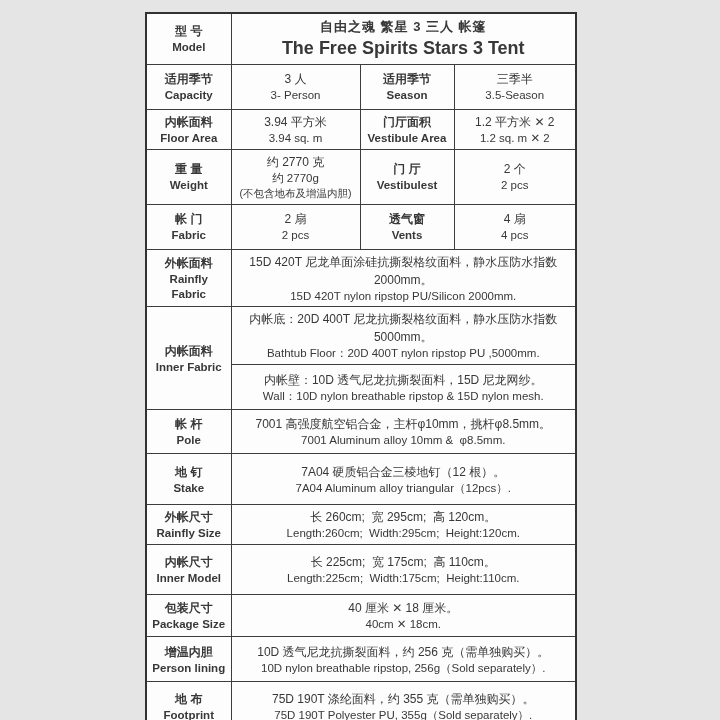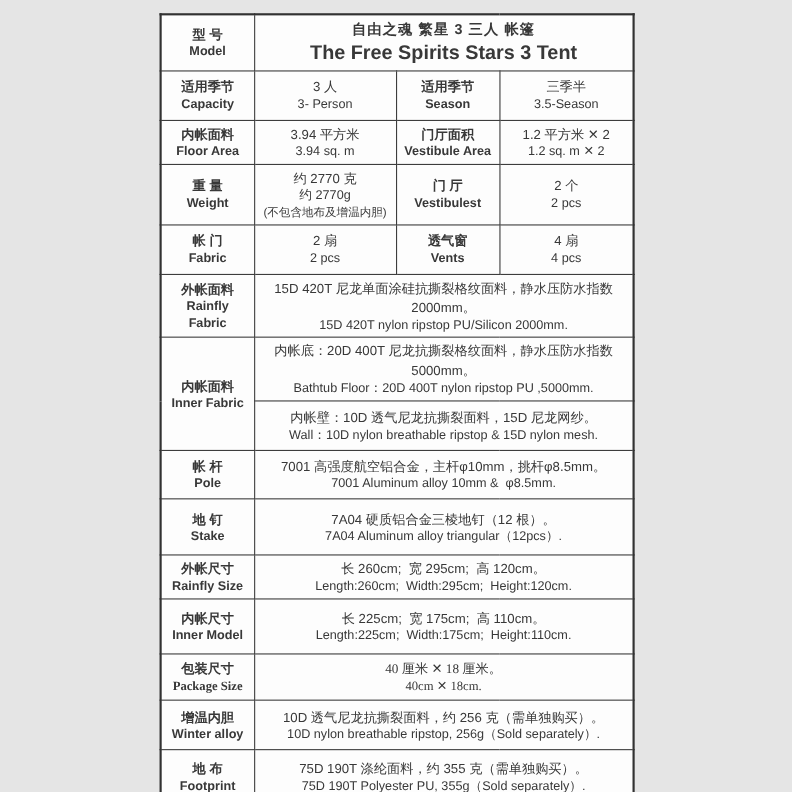--- a/index.html
+++ b/index.html
@@ -33,21 +33,21 @@
   td.model-val .cn{font-size:13px;font-weight:bold;letter-spacing:1px;}
   td.model-val .en{font-size:18px;font-weight:bold;}
   td.content{
     text-align:left;
     padding-left:12px;padding-right:8px;
   }
   td.content .cn, td.content .en{white-space:pre-wrap;}
   .note{font-size:10.5px;line-height:1.35;text-align:center;}
   tr.h51{height:51px;} tr.h45{height:45px;} tr.h40{height:40px;}
   tr.h55{height:55px;} tr.h43{height:43px;} tr.h50{height:50px;}
-  tr.h44{height:44px;margin-top:40px;} tr.h42{height:42px;font-family:Liberation Serif, serif;}
+  tr.h44{height:44px;margin-top:40px;} tr.h42{height:42px;}
 </style>
 </head>
 <body>
 
 <div class="page">
   <table class="spec">
     <colgroup>
         <col class="c0">
         <col class="c1">
         <col class="c2">
@@ -222,21 +222,21 @@
       </td>
       <td class="content" colspan="3">
         <div class="cn">40 厘米 ✕ 18 厘米。</div>
         <div class="en">40cm ✕ 18cm.</div>
       </td>
     </tr>
 
     <tr class="h45">
       <td class="label">
         <div class="cn">增温内胆</div>
-        <div class="en">Winter alloy</div>
+        <div class="en">Person lining</div>
       </td>
       <td class="content" colspan="3">
         <div class="cn">10D 透气尼龙抗撕裂面料，约 256 克（需单独购买）。</div>
         <div class="en">10D nylon breathable ripstop, 256g（Sold separately）.</div>
       </td>
     </tr>
 
     <tr class="h50">
       <td class="label">
         <div class="cn">地 布</div>

